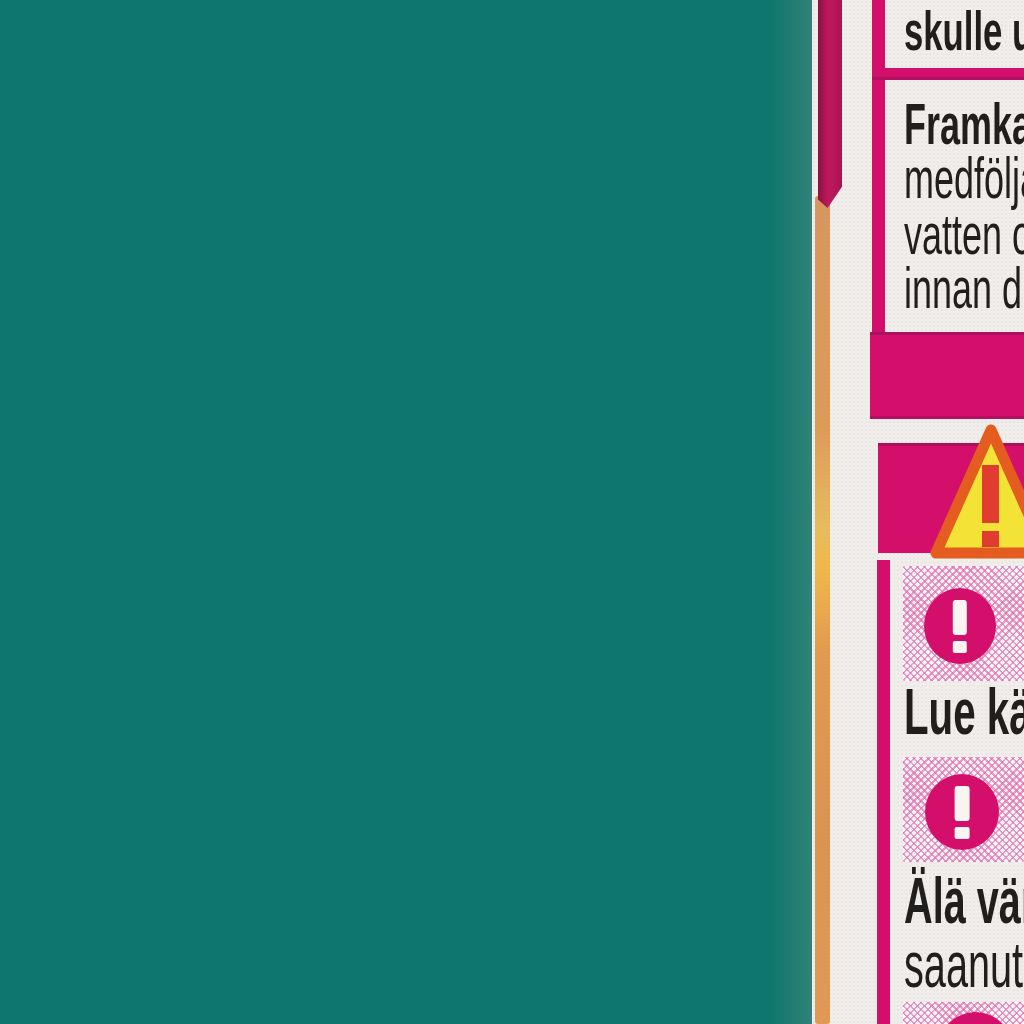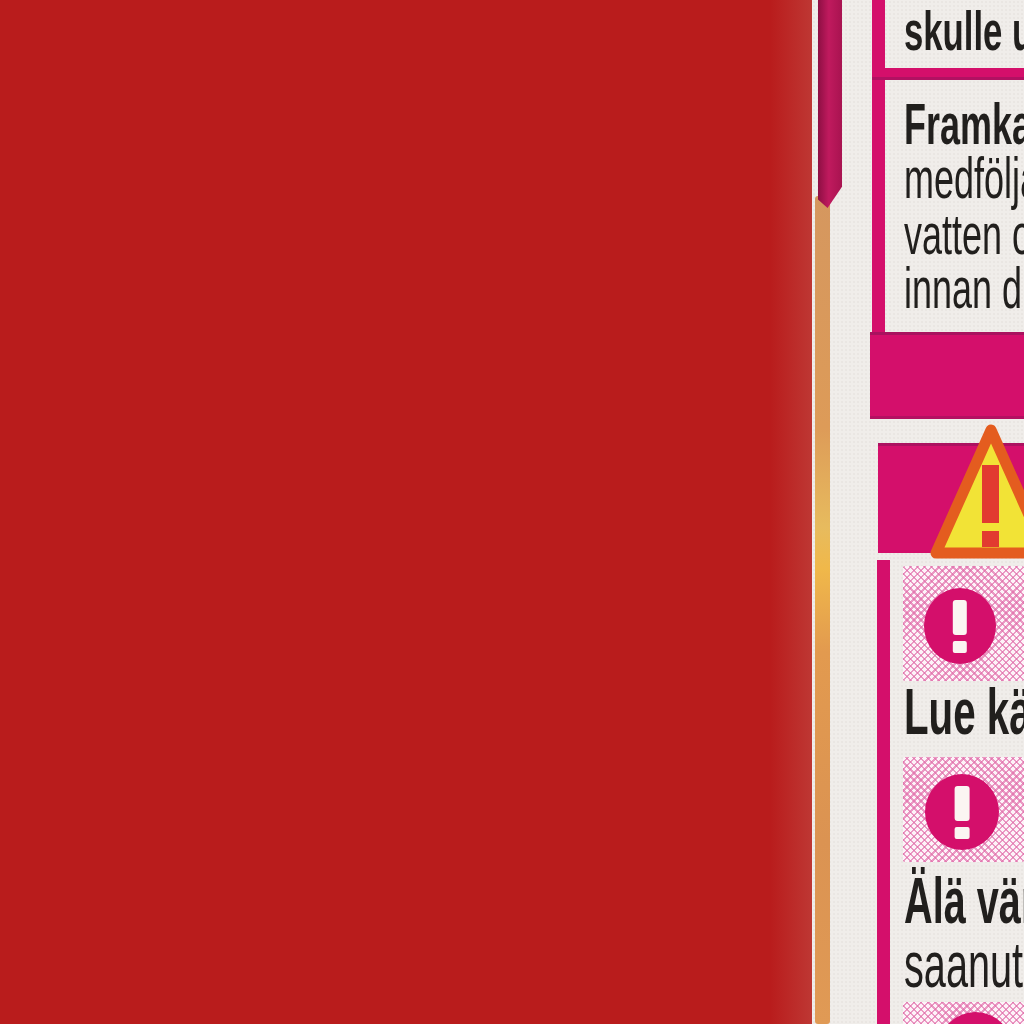--- a/index.html
+++ b/index.html
@@ -1,18 +1,18 @@
 <!DOCTYPE html>
 <html><head>
 <meta charset="utf-8">
 <style>
   html,body{margin:0;padding:0;background:#fff;}
   #stage{
     position:relative;width:1024px;height:1024px;overflow:hidden;
-    background:#b91c1c;font-family:"Liberation Sans",sans-serif;
+    background:#0f766e;font-family:"Liberation Sans",sans-serif;
   }
   .edge-soft{
     position:absolute;left:770px;top:0;width:46px;height:1024px;
     background:linear-gradient(90deg,rgba(255,255,255,0),rgba(216,194,170,0.18));
   }
   #package{
     position:absolute;left:812px;top:0;width:212px;height:1024px;overflow:hidden;
     background-color:#f0edea;
     background-image:radial-gradient(rgba(90,70,60,0.045) 1px,transparent 1px);
     background-size:4px 4px;

